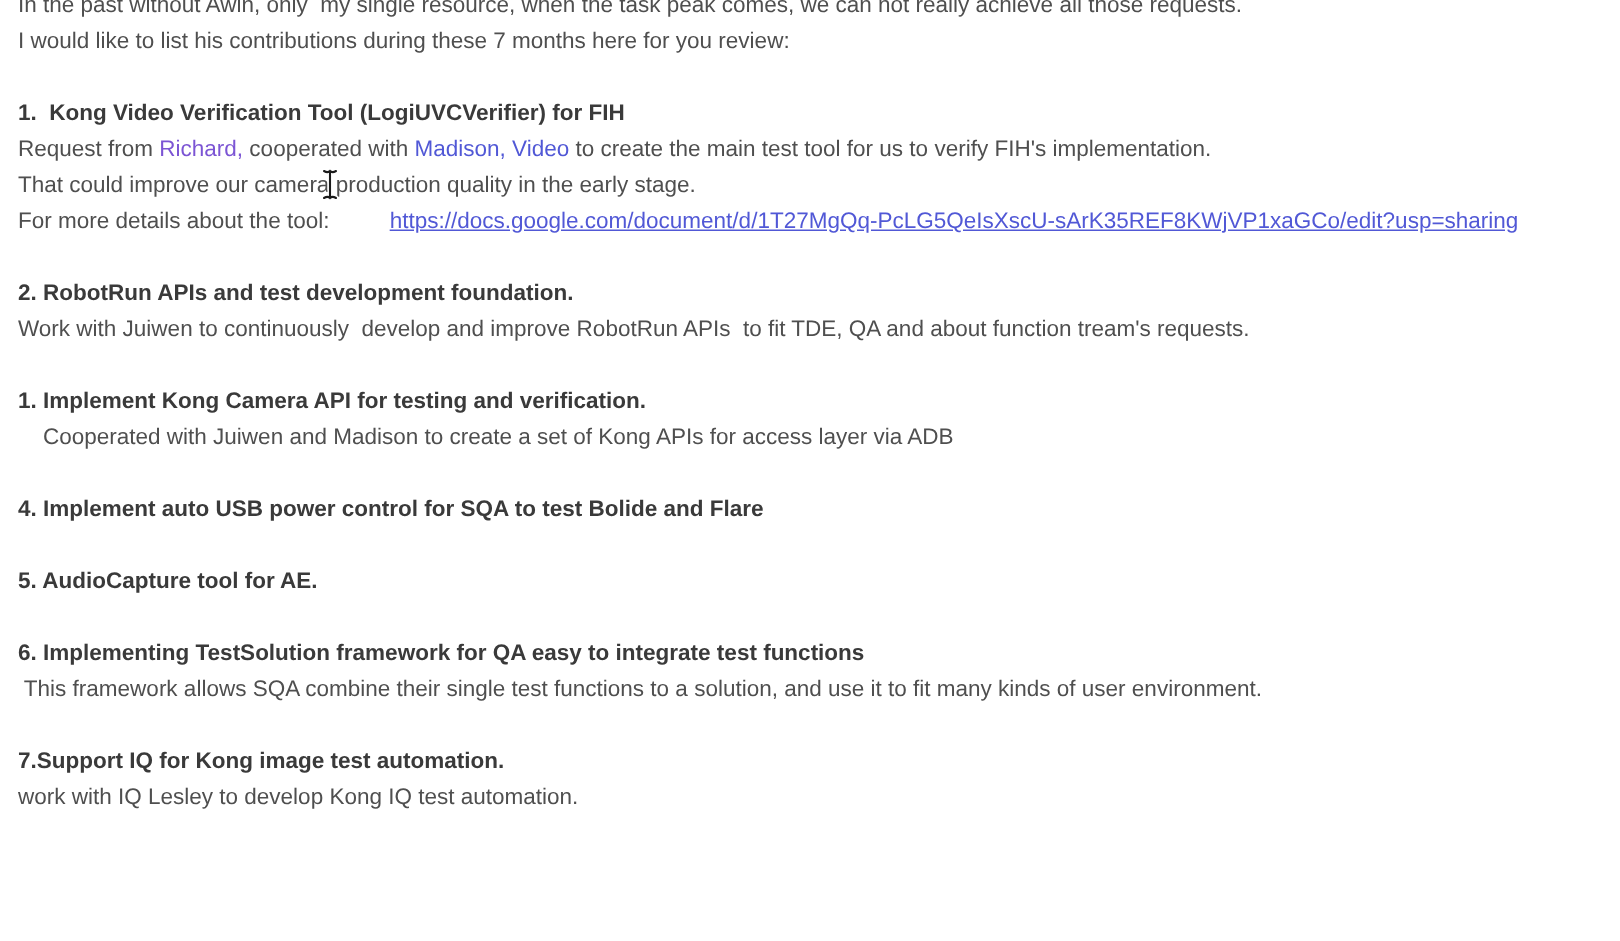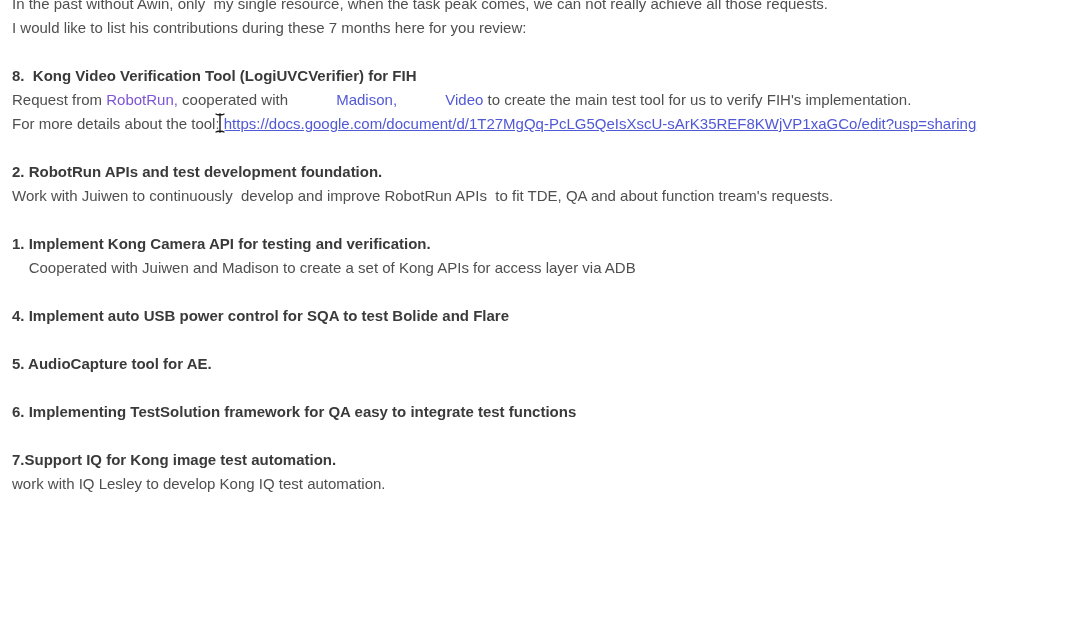--- a/index.html
+++ b/index.html
@@ -23,58 +23,60 @@
   .line{
     height:24px;
     line-height:24px;
     white-space:pre;
   }
   .heading{
     font-weight:bold;
     color:var(--heading-text);
   }
   .link-visited{color:var(--link-visited);text-decoration:none;cursor:pointer;}
-  .link-blue{color:var(--link-blue);text-decoration:none;cursor:pointer;margin-left:44px;}
-  .link-url{color:var(--link-blue);text-decoration:underline;cursor:pointer;}
+  .link-blue{color:var(--link-blue);text-decoration:none;cursor:pointer;}
+  .link-url{color:var(--link-blue);text-decoration:underline;cursor:pointer;margin-left:36px;}
   .text-cursor{
     position:absolute;
     left:213px;top:120px;
     width:14px;height:22px;
     pointer-events:none;
   }
 </style>
 </head>
 <body>
 
 <div class="doc">
 
   <div class="line">In the past without Awin, only  my single resource, when the task peak comes, we can not really achieve all those requests.</div>
   <div class="line">I would like to list his contributions during these 7 months here for you review:</div>
   <div class="line"></div>
 
-  <div class="line heading">8.  Kong Video Verification Tool (LogiUVCVerifier) for FIH</div>
-  <div class="line"><span>Request from </span><span class="link-visited">RobotRun,</span><span> cooperated with </span><span class="link-blue">Madison,</span><span> </span><span class="link-blue">Video</span><span> to create the main test tool for us to verify FIH's implementation.</span></div>
+  <div class="line heading">1.  Kong Video Verification Tool (LogiUVCVerifier) for FIH</div>
+  <div class="line"><span>Request from </span><span class="link-visited">Richard,</span><span> cooperated with </span><span class="link-blue">Madison,</span><span> </span><span class="link-blue">Video</span><span> to create the main test tool for us to verify FIH's implementation.</span></div>
+  <div class="line">That could improve our camera production quality in the early stage.</div>
   <div class="line"><span>For more details about the tool: </span><span class="link-url">https://docs.google.com/document/d/1T27MgQq-PcLG5QeIsXscU-sArK35REF8KWjVP1xaGCo/edit?usp=sharing</span></div>
   <div class="line"></div>
 
   <div class="line heading">2. RobotRun APIs and test development foundation.</div>
   <div class="line">Work with Juiwen to continuously  develop and improve RobotRun APIs  to fit TDE, QA and about function tream's requests.</div>
   <div class="line"></div>
 
   <div class="line heading">1. Implement Kong Camera API for testing and verification.</div>
   <div class="line">    Cooperated with Juiwen and Madison to create a set of Kong APIs for access layer via ADB</div>
   <div class="line"></div>
 
   <div class="line heading">4. Implement auto USB power control for SQA to test Bolide and Flare</div>
   <div class="line"></div>
 
   <div class="line heading">5. AudioCapture tool for AE.</div>
   <div class="line"></div>
 
   <div class="line heading">6. Implementing TestSolution framework for QA easy to integrate test functions</div>
+  <div class="line"> This framework allows SQA combine their single test functions to a solution, and use it to fit many kinds of user environment.</div>
   <div class="line"></div>
 
   <div class="line heading">7.Support IQ for Kong image test automation.</div>
   <div class="line">work with IQ Lesley to develop Kong IQ test automation.</div>
 
   <svg class="text-cursor" viewBox="0 0 14 22">
     <g stroke="#ffffff" stroke-width="3.4" fill="none" stroke-linecap="round">
       <path d="M3 2 Q5.5 3.5 7 2 Q8.5 3.5 11 2 M7 2.5 V19.5 M3 20 Q5.5 18.5 7 20 Q8.5 18.5 11 20"></path>
     </g>
     <g stroke="#1a1a1a" stroke-width="1.4" fill="none" stroke-linecap="round">

